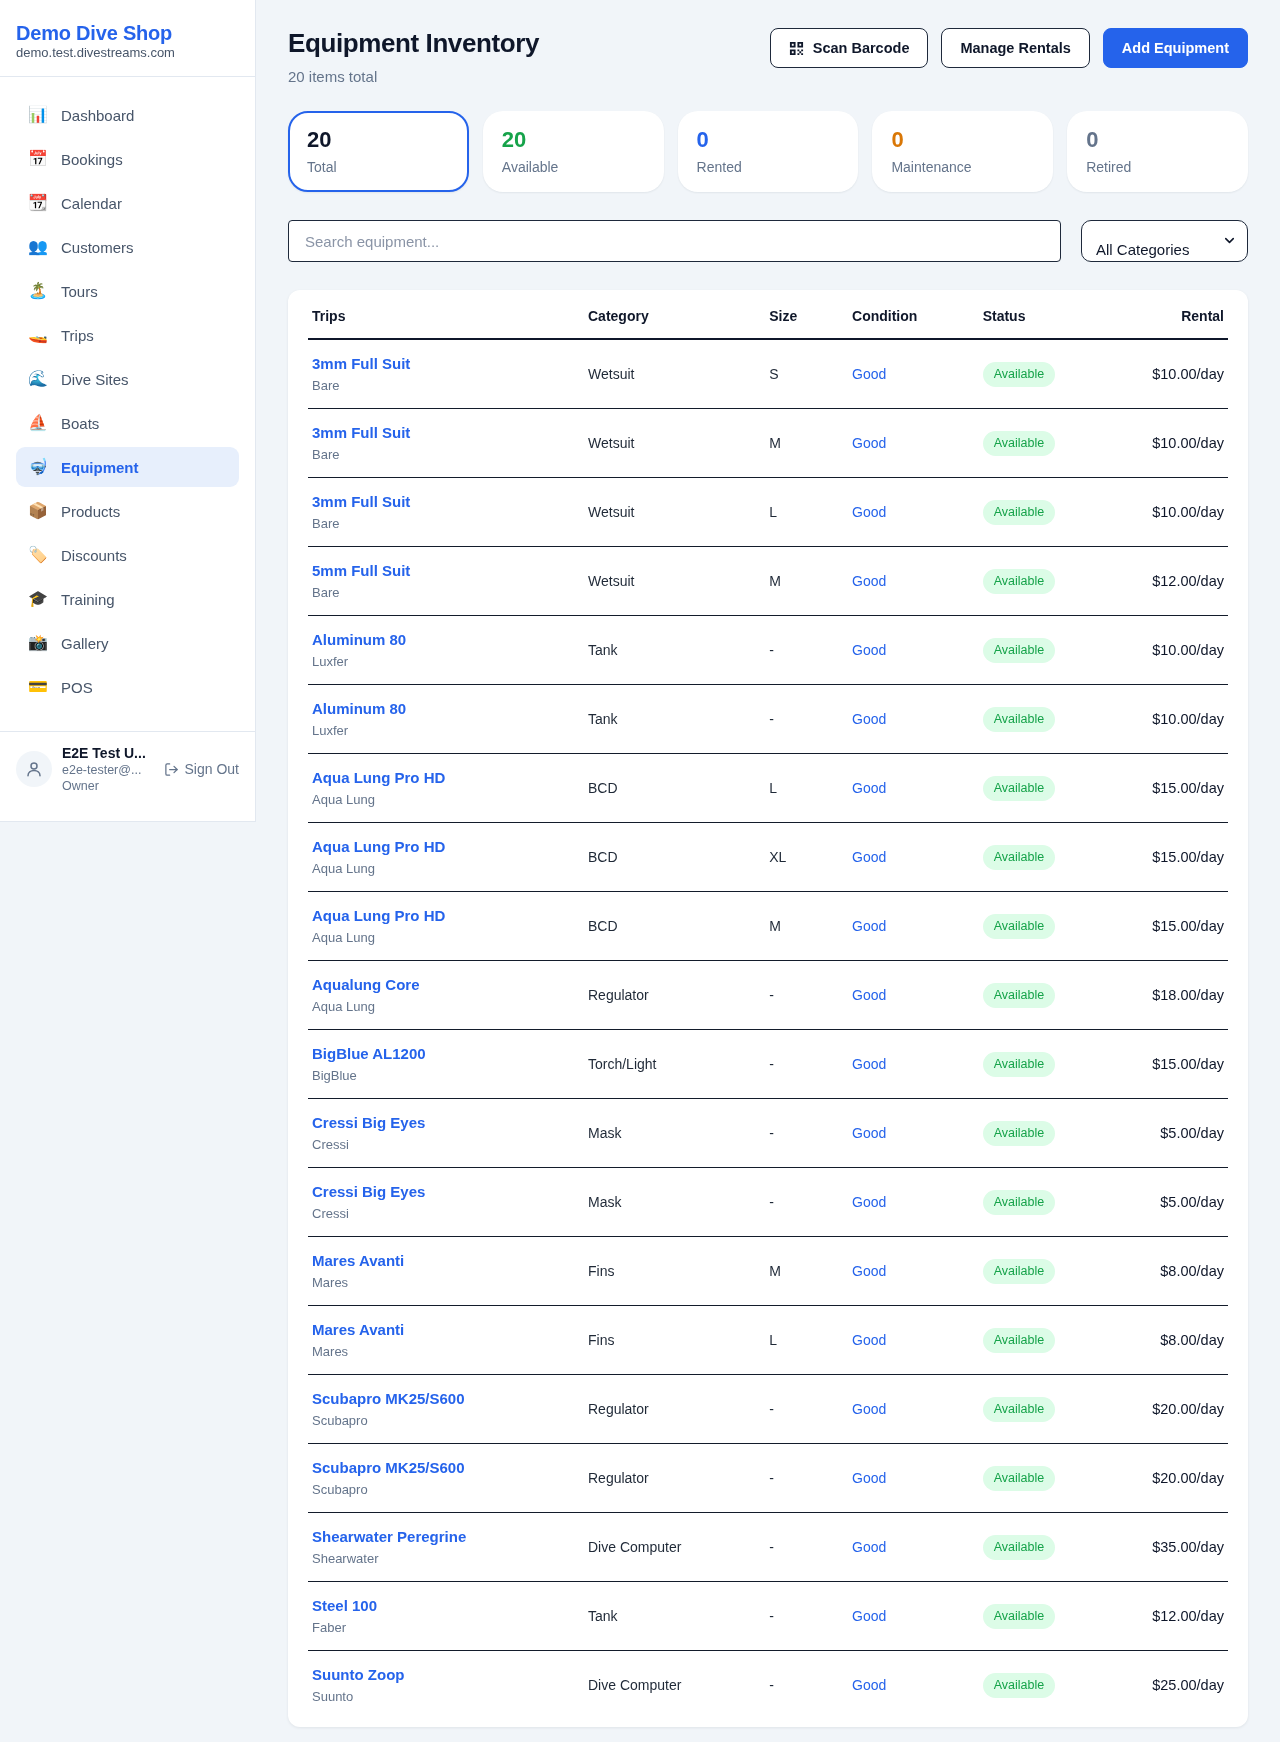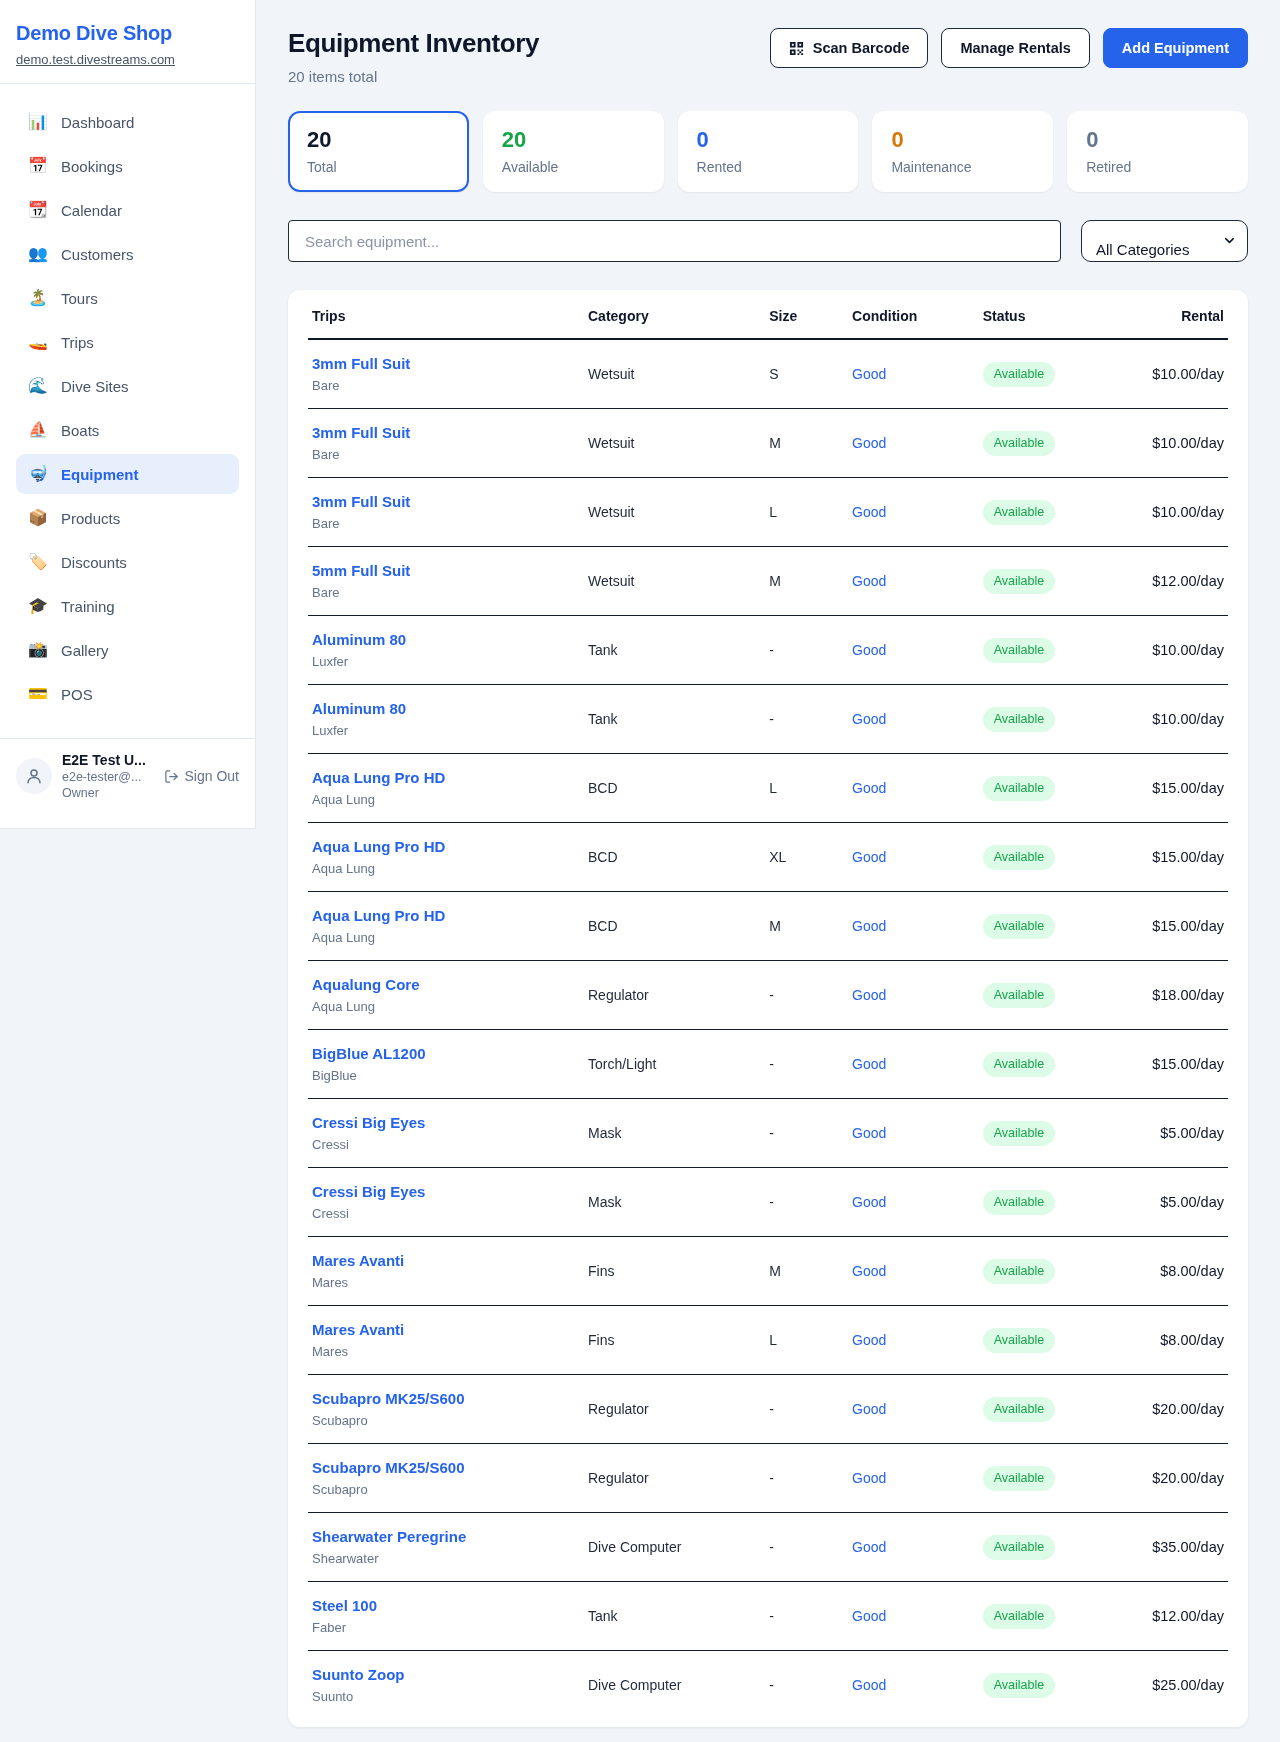--- a/index.html
+++ b/index.html
@@ -16,21 +16,21 @@
   .sidebar {
     width: 256px;
     flex: 0 0 256px;
     background: #ffffff;
     border-right: 1px solid #e2e8f0;
     border-bottom: 1px solid #e2e8f0;
     padding-bottom: 15px;
   }
   .sidebar-header { padding: 22px 16px 16px; border-bottom: 1px solid #e2e8f0; }
   .brand { font-size: 20px; font-weight: 800; color: #2563eb; letter-spacing: -0.2px; }
-  .brand-domain { margin-top: 7px; font-size: 13px; color: #475569; text-decoration: underline; }
+  .brand-domain { font-size: 13px; color: #475569; }
   .nav { padding: 14px 0 10px; }
   .nav-item {
     display: flex; align-items: center; gap: 13px;
     height: 40px; margin: 4px 16px; padding: 0 12px;
     border-radius: 9px; cursor: pointer;
     color: #475569; font-size: 15px;
   }
   .nav-item.active { background: #e7effc; color: #2563eb; font-weight: 600; }
   .nav-icon { font-size: 16px; width: 20px; text-align: center; line-height: 1; }
   .user-section {
@@ -62,21 +62,21 @@
     font-family: "Liberation Sans", sans-serif;
     font-size: 14.5px; font-weight: 600; cursor: pointer;
     display: inline-flex; align-items: center; gap: 9px;
   }
   .btn-outline { background: #fff; border: 1.5px solid #1e293b; color: #0f172a; }
   .btn-primary { background: #2563eb; border: 1.5px solid #2563eb; color: #fff; }
   .btn svg { width: 15px; height: 15px; }
   
   .stats { display: flex; gap: 14px; margin-top: 26px; }
   .stat-card {
-    flex: 1; background: #fff; border-radius: 12px;
+    flex: 1; background: #fff; border-radius: 20px;
     border: 2px solid rgba(0,0,0,0); padding: 15px 17px;
     box-shadow: 0 1px 2px rgba(15,23,42,.07); cursor: pointer;
   }
   .stat-card.active { border-color: #2563eb; }
   .stat-value { font-size: 22px; font-weight: 800; line-height: 1.1; }
   .stat-label { margin-top: 7px; font-size: 14px; color: #64748b; }
   
   .filters { display: flex; gap: 20px; margin-top: 28px; }
   .search-input {
     flex: 1; height: 42px; border: 1.5px solid #1e293b; border-radius: 4px;

